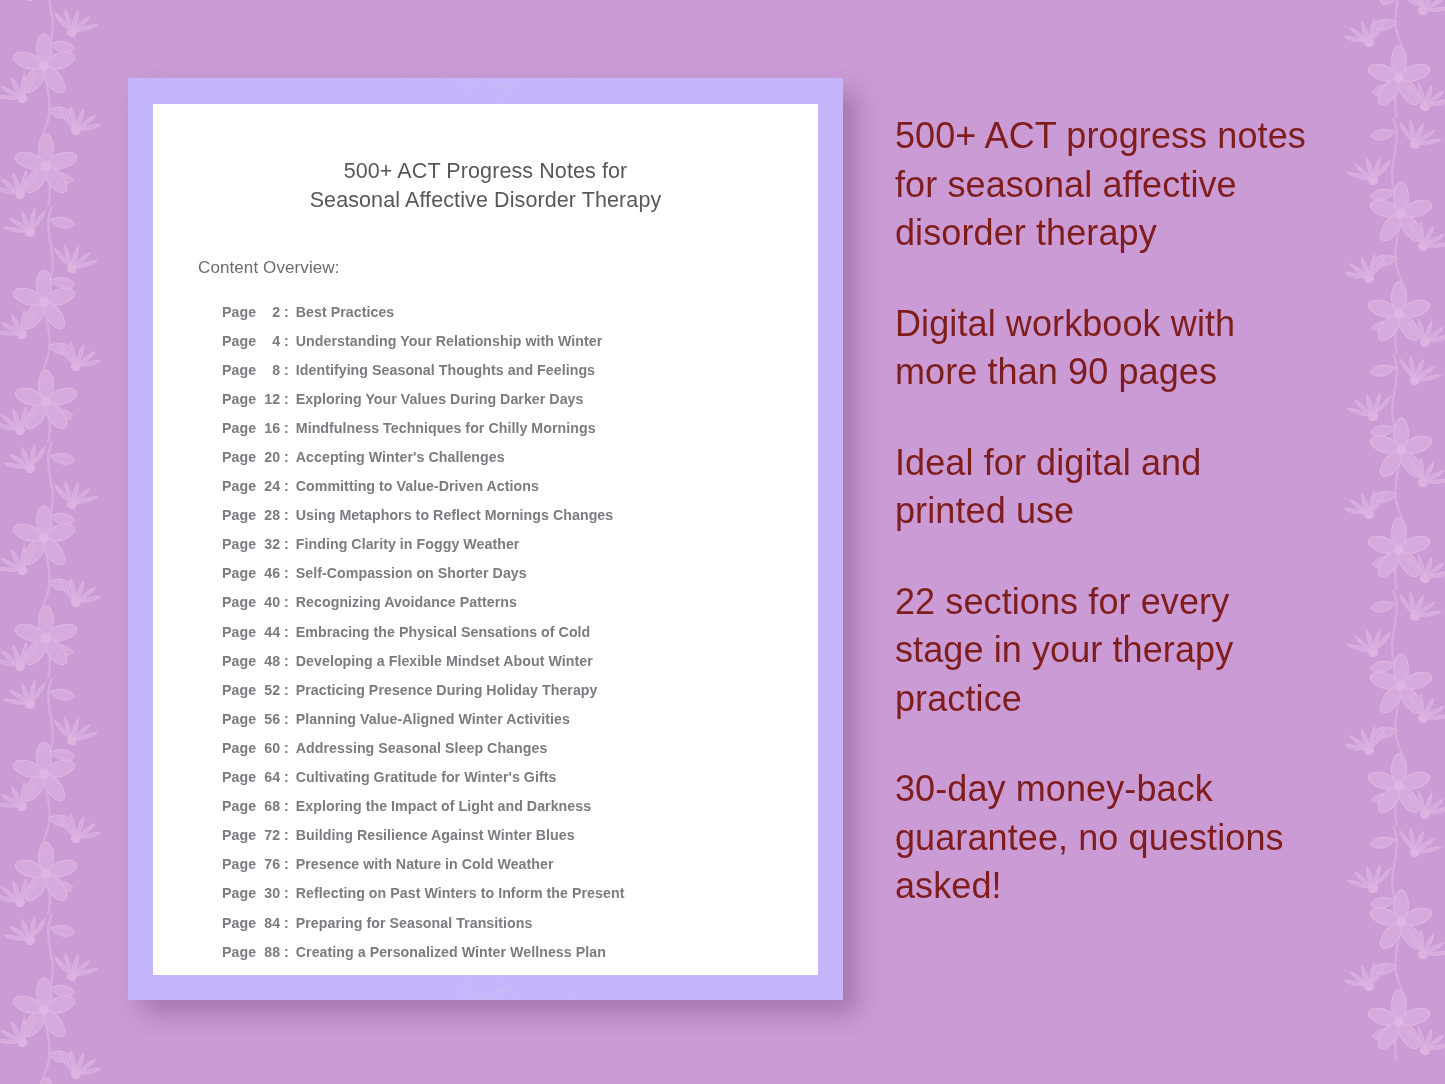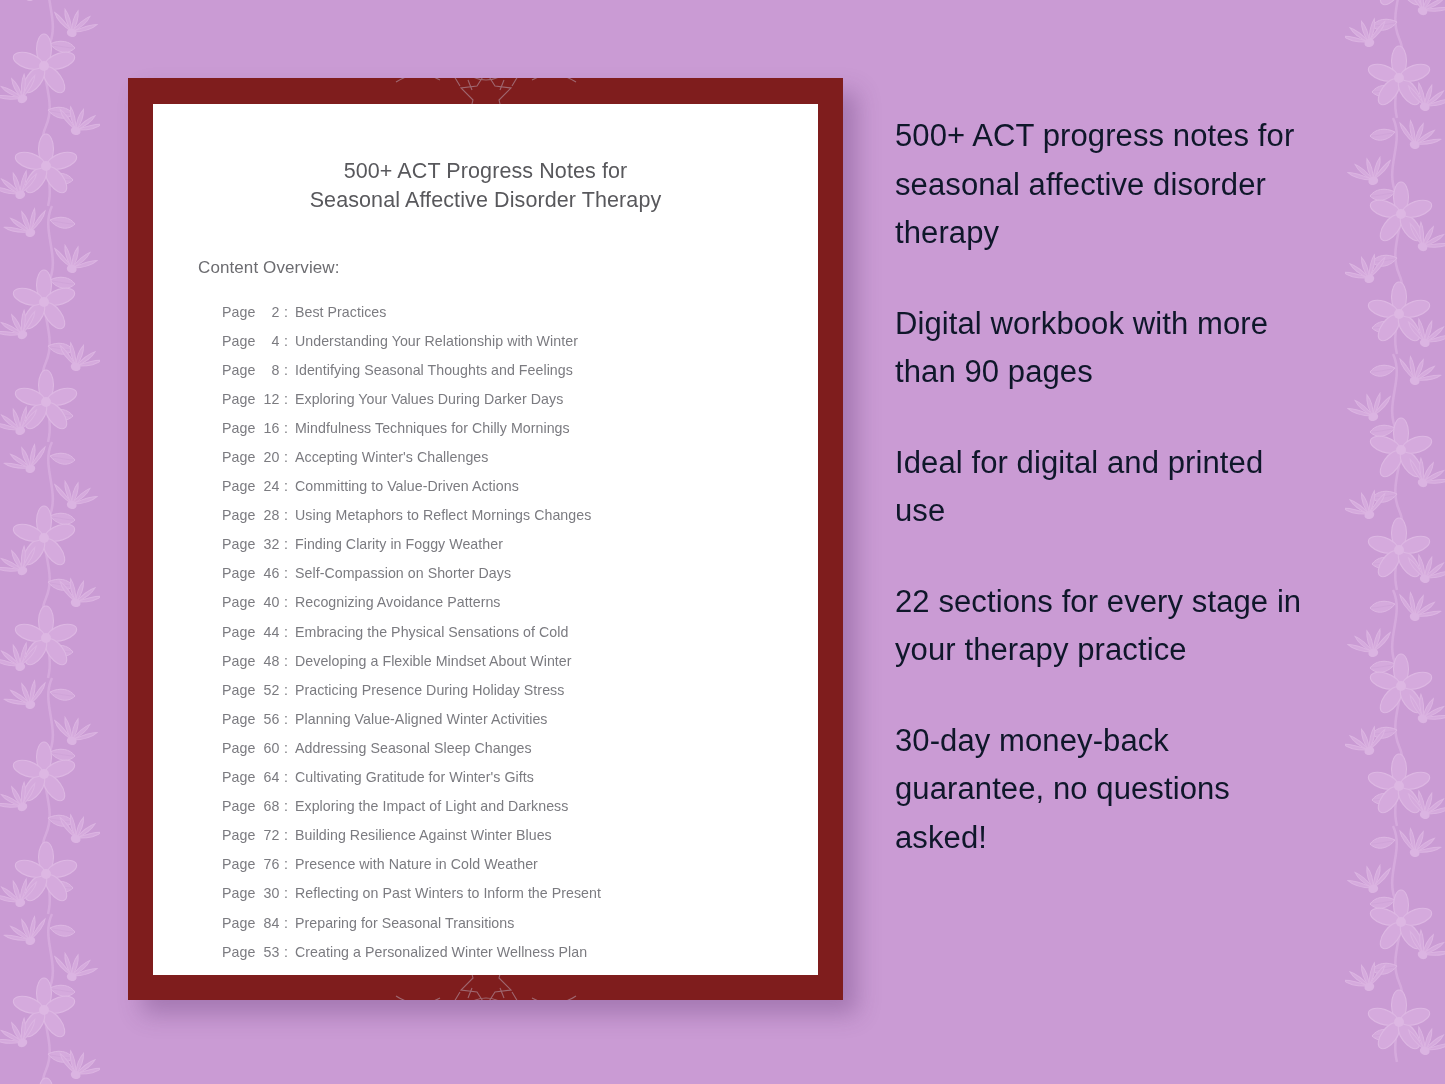--- a/index.html
+++ b/index.html
@@ -35,21 +35,21 @@
   .floral-band.right { right: 0; transform: scaleX(-1); }
   .floral-band svg { display: block; width: 100%; height: 100%; }
 
   
   .card-outer {
     position: absolute;
     left: 128px;
     top: 78px;
     width: 715px;
     height: 922px;
-    background: #7f1d1d;
+    background: #c4b5fd;
     box-shadow: 14px 14px 22px rgba(80, 40, 100, 0.30);
     overflow: hidden;
   }
 
   
   .mandala {
     position: absolute;
     opacity: 0.5;
     pointer-events: none;
   }
@@ -98,20 +98,21 @@
   }
   .toc-row {
     display: flex;
     align-items: flex-end;
     font-size: 14.2px;
     color: #7b7b80;
     line-height: 14px;
     padding: 7.55px 0;
     letter-spacing: 0.05px;
     white-space: nowrap;
+    font-weight: bold;
   }
   .toc-page {
     display: inline-block;
     width: 62px;
     text-align: left;
     flex: 0 0 auto;
   }
   .toc-page .pg-word { }
   .toc-page .pg-num {
     display: inline-block;
@@ -126,22 +127,22 @@
 
   
   .bullets {
     position: absolute;
     left: 895px;
     top: 112px;
     width: 420px;
   }
   .bullet {
     margin: 0 0 42px 0;
-    color: #0f172a;
-    font-size: 31px;
+    color: #7f1d1d;
+    font-size: 36px;
     font-weight: 400;
     line-height: 48.5px;
     letter-spacing: 0.1px;
   }
   .bullet:last-child { margin-bottom: 12px; }
 </style>
 </head>
 <body>
 
 <div class="canvas">
@@ -413,21 +414,21 @@
             <span class="toc-title">Embracing the Physical Sensations of Cold</span>
           </li>
           <li class="toc-row">
             <span class="toc-page"><span class="pg-word">Page</span> <span class="pg-num">48</span></span>
             <span class="toc-colon">:</span>
             <span class="toc-title">Developing a Flexible Mindset About Winter</span>
           </li>
           <li class="toc-row">
             <span class="toc-page"><span class="pg-word">Page</span> <span class="pg-num">52</span></span>
             <span class="toc-colon">:</span>
-            <span class="toc-title">Practicing Presence During Holiday Stress</span>
+            <span class="toc-title">Practicing Presence During Holiday Therapy</span>
           </li>
           <li class="toc-row">
             <span class="toc-page"><span class="pg-word">Page</span> <span class="pg-num">56</span></span>
             <span class="toc-colon">:</span>
             <span class="toc-title">Planning Value-Aligned Winter Activities</span>
           </li>
           <li class="toc-row">
             <span class="toc-page"><span class="pg-word">Page</span> <span class="pg-num">60</span></span>
             <span class="toc-colon">:</span>
             <span class="toc-title">Addressing Seasonal Sleep Changes</span>
@@ -456,21 +457,21 @@
             <span class="toc-page"><span class="pg-word">Page</span> <span class="pg-num">30</span></span>
             <span class="toc-colon">:</span>
             <span class="toc-title">Reflecting on Past Winters to Inform the Present</span>
           </li>
           <li class="toc-row">
             <span class="toc-page"><span class="pg-word">Page</span> <span class="pg-num">84</span></span>
             <span class="toc-colon">:</span>
             <span class="toc-title">Preparing for Seasonal Transitions</span>
           </li>
           <li class="toc-row">
-            <span class="toc-page"><span class="pg-word">Page</span> <span class="pg-num">53</span></span>
+            <span class="toc-page"><span class="pg-word">Page</span> <span class="pg-num">88</span></span>
             <span class="toc-colon">:</span>
             <span class="toc-title">Creating a Personalized Winter Wellness Plan</span>
           </li>
           <li class="toc-row">
             <span class="toc-page"><span class="pg-word">Page</span> <span class="pg-num">92</span></span>
             <span class="toc-colon">:</span>
             <span class="toc-title">Notes Template</span>
           </li>
         </ul>
 

